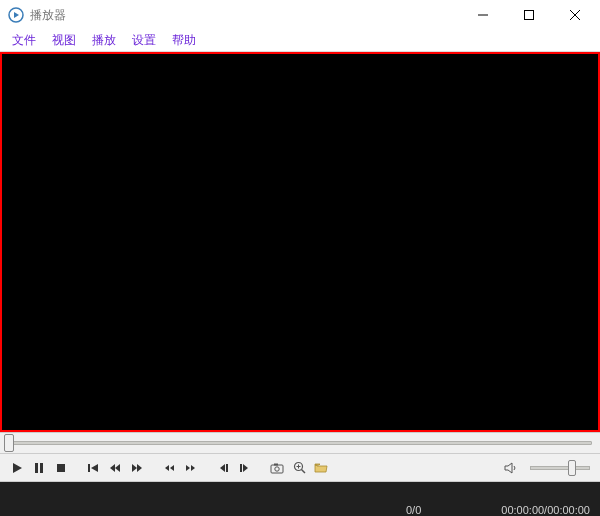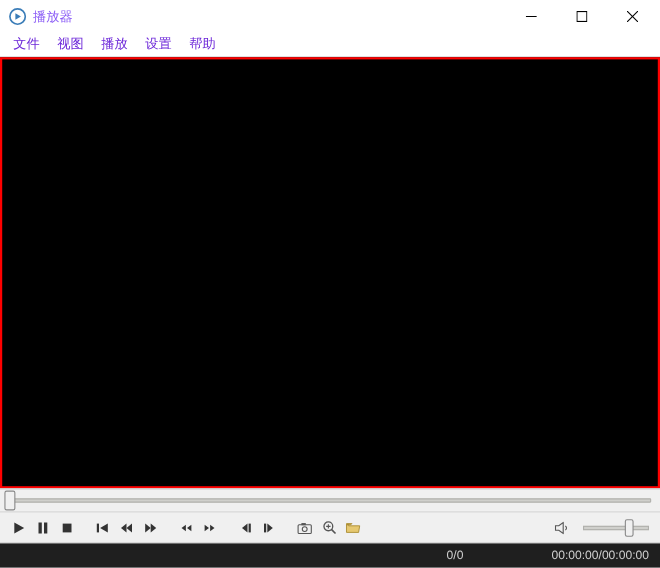--- a/index.html
+++ b/index.html
@@ -1,35 +1,35 @@
 <!DOCTYPE html>
 <html><head>
 <meta charset="utf-8">
 <style>
 * { margin: 0; padding: 0; box-sizing: border-box; }
 body { font-family: "Microsoft YaHei", "SimSun", sans-serif; font-size: 12px; background: #fff; width: 600px; height: 516px; overflow: hidden; display: flex; flex-direction: column; }
 .titlebar { height: 30px; display: flex; align-items: center; padding: 0 2px 0 8px; background: #fff; }
 .titlebar .app-icon { width: 16px; height: 16px; margin-right: 6px; display: flex; align-items: center; justify-content: center; }
-.titlebar .title { font-size: 12px; color: #8b5cf6; }
+.titlebar .title { font-size: 12px; color: #737373; }
 .titlebar .spacer { flex: 1; }
 .win-controls { display: flex; }
 .win-btn { width: 46px; height: 30px; display: flex; align-items: center; justify-content: center; cursor: default; }
 .menubar { height: 22px; display: flex; align-items: center; padding: 0 4px; background: #fff; border-bottom: 1px solid #ddd; }
 .menu-item { padding: 2px 8px; font-size: 12px; color: #6d28d9; cursor: default; }
 .video-area { flex: 1; background: #000; border: 2px solid #ff0000; }
 .seekbar-row { height: 22px; background: #f0f0f0; display: flex; align-items: center; padding: 0 8px; border-top: 1px solid #ccc; border-bottom: 1px solid #ccc; }
 .seek-track { flex: 1; height: 4px; background: #d0d0cc; position: relative; border: 1px solid #b0b0ac; border-radius: 1px; }
 .seek-thumb { position: absolute; left: 0; top: 50%; transform: translate(-50%, -50%); width: 10px; height: 18px; background: #f0f0f0; border: 1px solid #888; border-radius: 2px; }
 .controls-row { height: 28px; background: #f0f0f0; display: flex; align-items: center; padding: 0 8px; border-bottom: 1px solid #ccc; gap: 4px; }
 .ctrl-btn { width: 18px; height: 18px; display: flex; align-items: center; justify-content: center; cursor: default; color: #333; }
 .ctrl-sep { width: 6px; }
 .controls-row .spacer { flex: 1; }
 .vol-track { width: 60px; height: 4px; background: #d0d0cc; border: 1px solid #b0b0ac; position: relative; margin-left: 6px; margin-right: 2px; }
 .vol-thumb { position: absolute; left: 70%; top: 50%; transform: translate(-50%, -50%); width: 8px; height: 16px; background: #f0f0f0; border: 1px solid #888; border-radius: 2px; }
-.statusbar { height: 22px; background: #1f1f1f; color: #d0d0d0; display: flex; align-items: center; padding: 0 10px; font-size: 11px; }
+.statusbar { height: 34px; background: #1f1f1f; color: #d0d0d0; display: flex; align-items: flex-end; padding: 0 10px; font-size: 11px; }
 .statusbar .spacer { flex: 1; }
 .status-count { margin-right: 80px; }
 svg { display: block; }
 </style>
 </head>
 <body>
 
 <div class="titlebar">
   <span class="app-icon">
     <svg width="16" height="16" viewBox="0 0 16 16">

